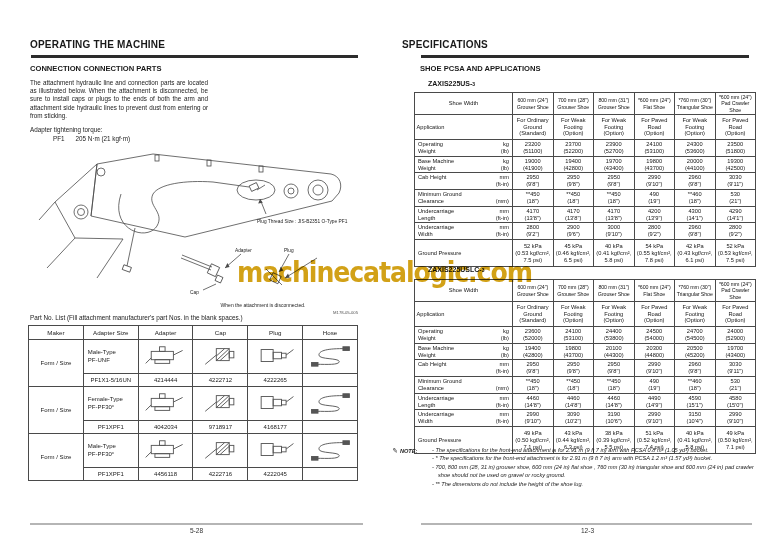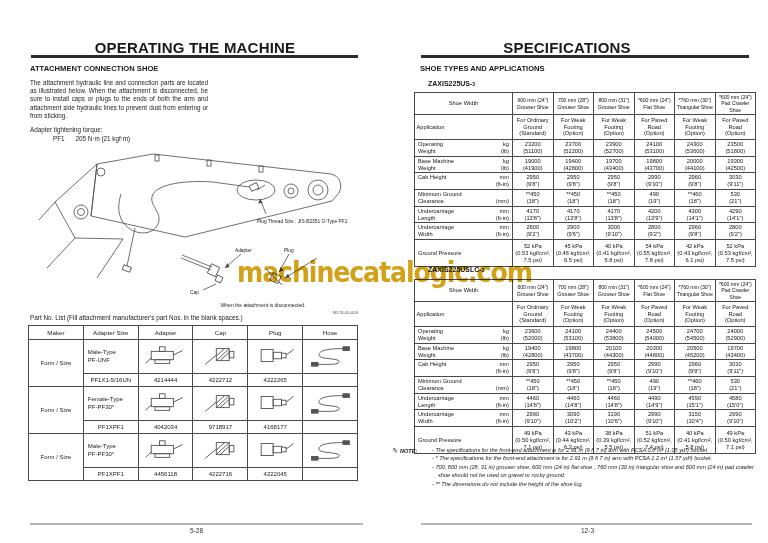--- a/index.html
+++ b/index.html
@@ -1,20 +1,20 @@
 <!DOCTYPE html>
 <html><head>
 <meta charset="utf-8">
 <style>
   html,body{margin:0;padding:0;background:#ffffff;}
   .sheet{position:relative;width:768px;height:543px;background:#ffffff;overflow:hidden;
          font-family:"Liberation Sans",sans-serif;color:#1b1b1b;}
 
   
-  .ptitle{position:absolute;top:39px;width:330px;text-align:center;font-size:15px;
+  .ptitle{position:absolute;top:39px;width:330px;text-align:left;font-size:10px;
           font-weight:bold;letter-spacing:.2px;color:#191919;}
   .lpt{left:30px;} .rpt{left:402px;}
   .hrule{position:absolute;top:55px;height:2.6px;background:#2c2c2c;}
   .lr{left:31px;width:327px;} .rr{left:421px;width:328px;}
 
   .sect{position:absolute;margin:0;font-size:7.6px;font-weight:bold;color:#191919;}
   .ls{left:30px;top:64px;} .rs{left:420px;top:64px;}
 
   .intro{position:absolute;left:30px;top:79px;width:178px;margin:0;font-size:6.3px;
          line-height:1.3;text-align:justify;color:#222;}
@@ -86,21 +86,21 @@
       z-index:9;white-space:nowrap;}
 </style>
 </head>
 <body>
 
 <div class="sheet">
 
   <section>
     <div class="ptitle lpt">OPERATING THE MACHINE</div>
     <div class="hrule lr"></div>
-    <h2 class="sect ls">ATTACHMENT CONNECTION SHOE</h2>
+    <h2 class="sect ls">CONNECTION CONNECTION PARTS</h2>
     <p class="intro">The attachment hydraulic line and connection parts are located as illustrated below. When the attachment is disconnected, be sure to install caps or plugs to the ends of both the arm and attachment side hydraulic lines to prevent dust from entering or from sticking.</p>
     <div class="torq1">Adapter tightening torque:</div>
     <div class="torq2">
       <span class="tcode">PF1</span><span class="tval">205 N·m (21 kgf·m)</span>
     </div>
 
     <svg class="diagram" viewBox="0 0 330 166">
 
       <path class="ln" d="M62,18 L118,8 L296,28 C305,30 308,39 304,47 L297,55 L150,91 L56,70 Z"></path>
       <path class="ln" d="M62,18 L56,70"></path>
@@ -307,21 +307,21 @@
         </table>
       </div>
 
     <div class="fline fl-l"></div>
     <div class="pnum pn-l">5-28</div>
   </section>
 
   <section>
     <div class="ptitle rpt">SPECIFICATIONS</div>
     <div class="hrule rr"></div>
-    <h2 class="sect rs">SHOE TYPES AND APPLICATIONS</h2>
+    <h2 class="sect rs">SHOE PCSA AND APPLICATIONS</h2>
 
     <div class="model m1">
       <span>ZAXIS225US-</span><span class="msuf">3</span>
     </div>
     <div class="spec-mount t1">
         <table class="spec">
           <colgroup>
             <col style="width: 70px;">
             <col style="width: 28px;">
             <col style="width: 40.5px;">

